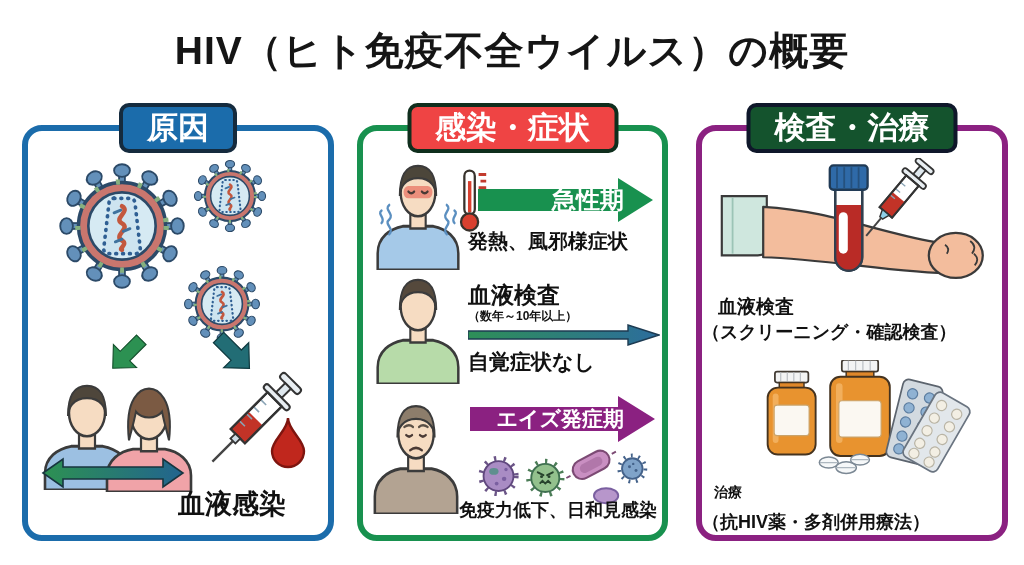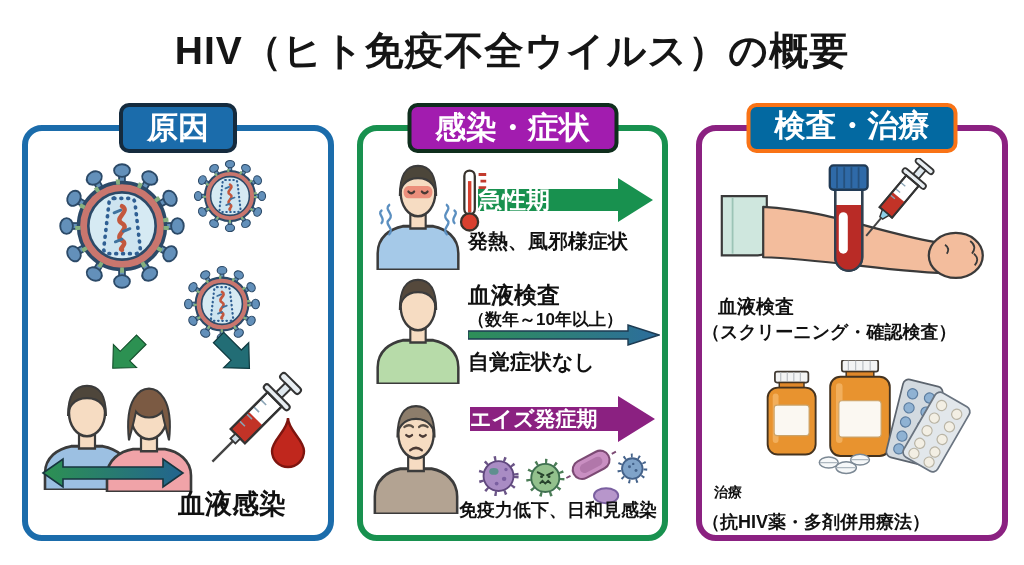--- a/index.html
+++ b/index.html
@@ -9,25 +9,25 @@
          font-size:39px;font-weight:900;letter-spacing:1px;color:#151515;}
   .panel{position:absolute;top:125px;width:312px;height:416px;background:#fff;
          border-radius:20px;box-sizing:border-box;}
   .panel.cause{left:22px;border:6px solid #1b6cab;}
   .panel.infection{left:357px;width:311px;border:6px solid #18914f;}
   .panel.testing{left:696px;border:6px solid #8b2181;}
   .badge{position:absolute;top:-28px;left:50%;transform:translateX(-50%);
          color:#fff;font-size:31px;font-weight:800;line-height:38px;
          padding:2px 24px;border-radius:10px;white-space:nowrap;}
   .badge.blue{background:#1b6cab;border:4px solid #152b3e;}
-  .badge.green{background:#a21caf;border:4px solid #0f2e1d;}
-  .badge.purple{background:#0369a1;border:4px solid #f97316;font-family:Liberation Mono, monospace;}
+  .badge.green{background:#ef4444;border:4px solid #0f2e1d;}
+  .badge.purple{background:#14532d;border:4px solid #0f172a;}
   .abs{position:absolute;}
   .lbl{position:absolute;font-weight:800;color:#111;white-space:nowrap;}
-  .arrow-label{position:absolute;color:#fff;font-weight:800;text-align:left;}
+  .arrow-label{position:absolute;color:#fff;font-weight:800;text-align:right;}
 </style>
 </head>
 <body>
 
 <div class="stage">
 
   <svg width="0" height="0" style="position:absolute" aria-hidden="true">
     <defs>
       <symbol id="sym-virus" viewBox="0 0 100 100">
         <g id="vsp">
@@ -148,21 +148,21 @@
     </svg>
     <div class="arrow-label" style="left:115px;top:45px;width:146px;line-height:48px;font-size:24px">急性期</div>
     <div class="lbl" style="left:105px;top:97px;width:192px;font-size:20px">発熱、風邪様症状</div>
 
     <svg class="abs" style="left:7px;top:141px" width="96" height="112" viewBox="0 0 100 100" preserveAspectRatio="none">
       <g style="--shirt:#b7dba9;--hair:#55493c">
           <use href="#sym-person"></use>
         </g>
     </svg>
     <div class="lbl" style="left:105px;top:149px;width:190px;font-size:23px">血液検査</div>
-    <div class="lbl" style="left:105px;top:177px;width:190px;font-size:17px">（数年～10年以上）</div>
+    <div class="lbl" style="left:105px;top:177px;width:190px;font-size:12px">（数年～10年以上）</div>
     <svg class="abs" style="left:105px;top:193px" width="192" height="22" viewBox="0 0 192 22">
       <defs>
           <linearGradient id="gthin" x1="0" y1="0" x2="1" y2="0">
         <stop offset="0" stop-color="#2e8f57"></stop>
             <stop offset="1" stop-color="#2c6d9d"></stop>
           </linearGradient>
         </defs>
       <path d="M0,7 H160 V1 L191,11 L160,21 V15 H0 Z" fill="url(#gthin)" stroke="#1d3b52" stroke-width="1.4"></path>
     </svg>
     <div class="lbl" style="left:105px;top:217px;width:190px;font-size:21px">自覚症状なし</div>

